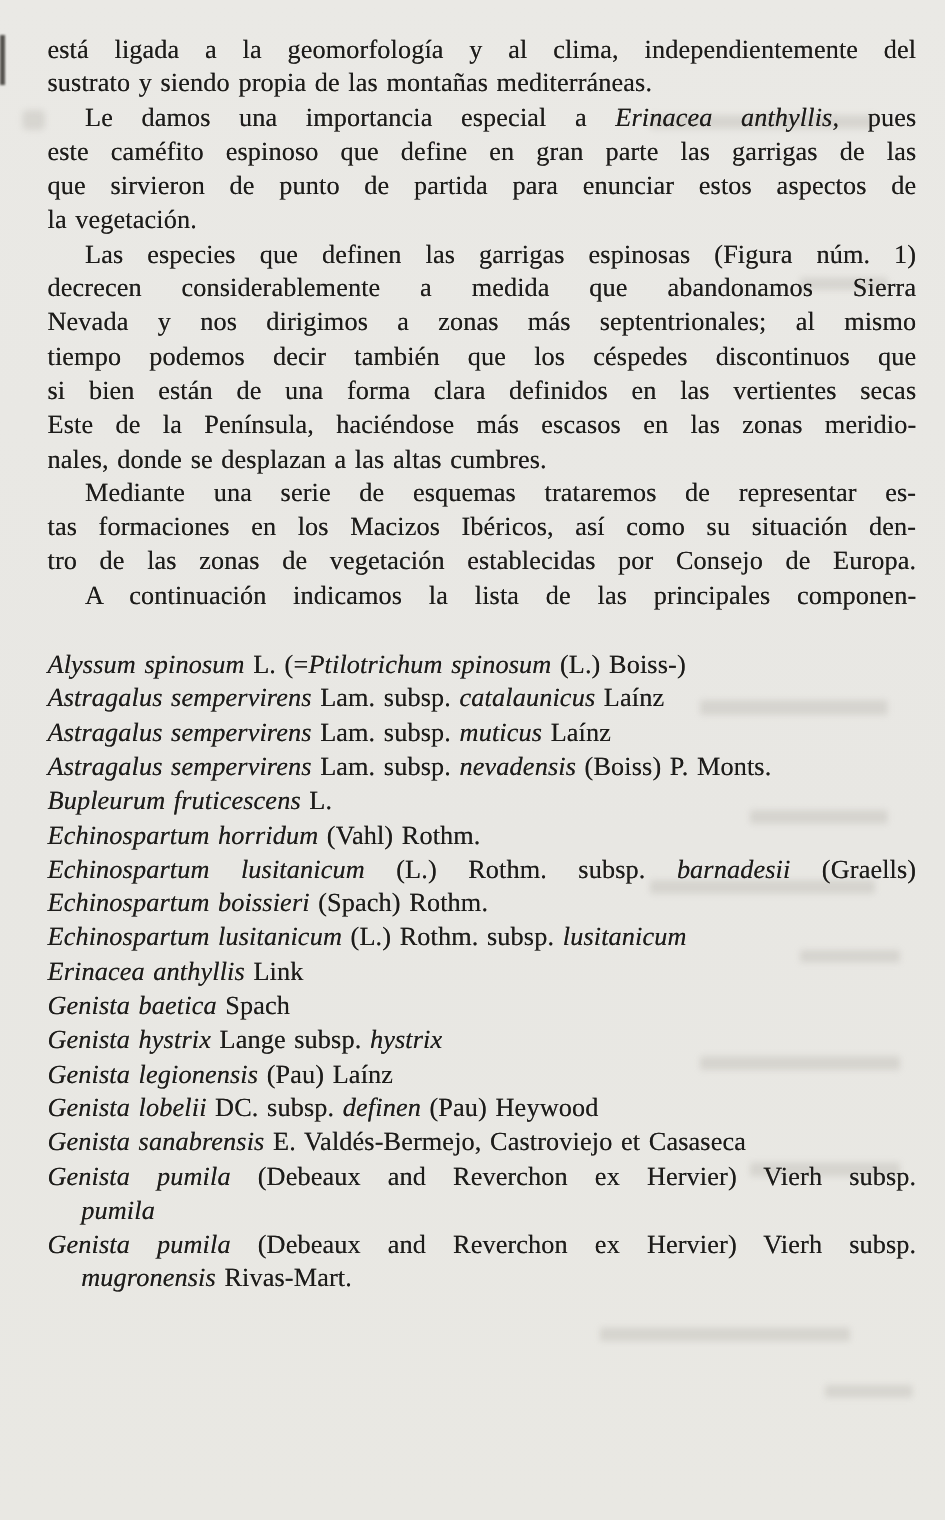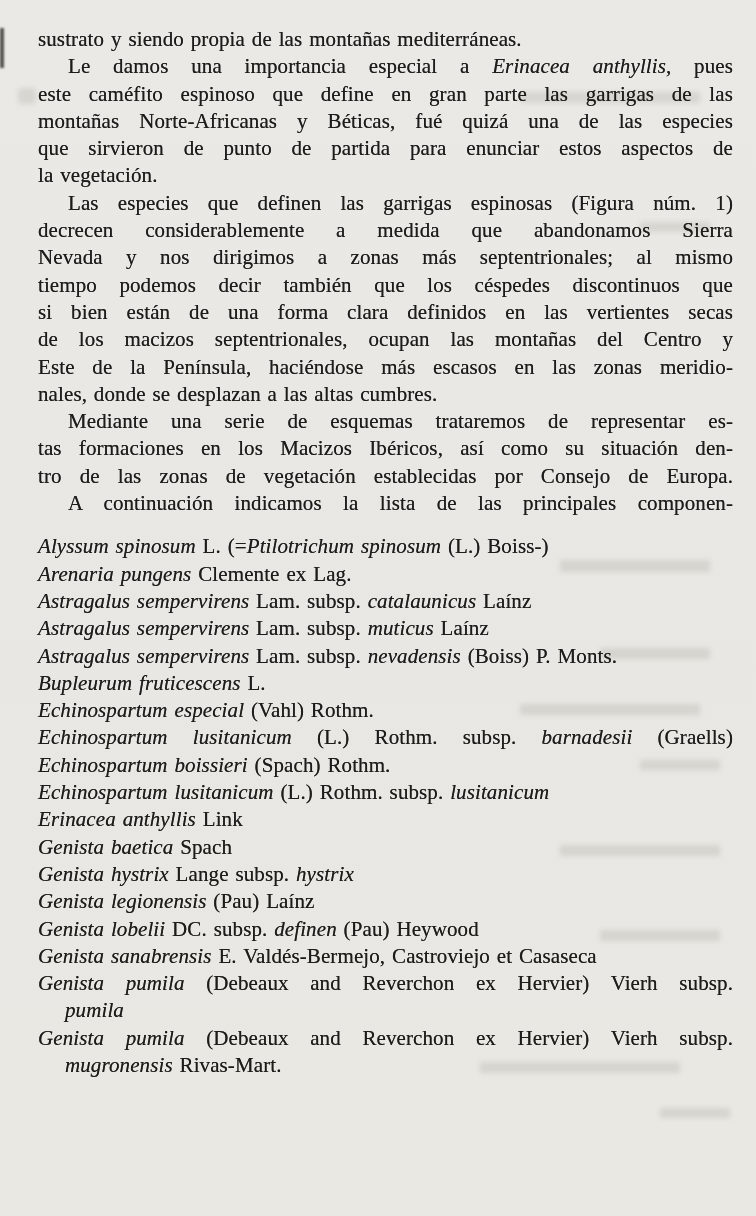--- a/index.html
+++ b/index.html
@@ -13,21 +13,21 @@
   .page{position:absolute;inset:0;}
   .text-block{
     position:absolute;left:38px;top:26px;width:695px;
     font-size:21px;line-height:27.3px;word-spacing:1.5px;letter-spacing:.1px;
     text-shadow:0 0 .5px rgba(25,24,22,.75);
   }
   .line{height:27.3px;white-space:normal;}
   .line.j{text-align:justify;text-align-last:justify;}
   .line.para{text-indent:30px;}
   .line.hang{padding-left:27px;}
-  .line.gap{margin-top:16px;}
+  .line.gap{margin-top:28px;}
   .line i{font-style:italic;}
   
   .streak{position:absolute;left:0;top:28px;width:4px;height:40px;background:#55534f;filter:blur(1px);}
   .mark{position:absolute;background:rgba(150,147,138,.22);filter:blur(2.5px);border-radius:2px;}
   .m1{left:520px;top:92px;width:180px;height:11px;}
   .m2{left:640px;top:222px;width:70px;height:10px;}
   .m3{left:560px;top:560px;width:150px;height:12px;}
   .m4{left:600px;top:648px;width:110px;height:11px;}
   .m5{left:520px;top:704px;width:180px;height:11px;}
   .m6{left:640px;top:760px;width:80px;height:10px;}
@@ -48,45 +48,43 @@
   <div class="mark m4"></div>
   <div class="mark m5"></div>
   <div class="mark m6"></div>
   <div class="mark m7"></div>
   <div class="mark m8"></div>
   <div class="mark m9"></div>
   <div class="mark m10"></div>
   <div class="mark m11"></div>
 
   <div class="text-block">
+      <div class="line j"><span>está ligada a la geomorfología y al clima, independientemente del</span></div>
       <div class="line"><span>sustrato y siendo propia de las montañas mediterráneas.</span></div>
       <div class="line j para"><span>Le damos una importancia especial a </span><i>Erinacea anthyllis,</i><span> pues</span></div>
       <div class="line j"><span>este caméfito espinoso que define en gran parte las garrigas de las</span></div>
-      <div class="line j"><span>montañas Norte-Africanas y Béticas, fué quizá una de las especies</span></div>
       <div class="line j"><span>que sirvieron de punto de partida para enunciar estos aspectos de</span></div>
       <div class="line"><span>la vegetación.</span></div>
       <div class="line j para"><span>Las especies que definen las garrigas espinosas (Figura núm. 1)</span></div>
       <div class="line j"><span>decrecen considerablemente a medida que abandonamos Sierra</span></div>
       <div class="line j"><span>Nevada y nos dirigimos a zonas más septentrionales; al mismo</span></div>
       <div class="line j"><span>tiempo podemos decir también que los céspedes discontinuos que</span></div>
       <div class="line j"><span>si bien están de una forma clara definidos en las vertientes secas</span></div>
-      <div class="line j"><span>de los macizos septentrionales, ocupan las montañas del Centro y</span></div>
       <div class="line j"><span>Este de la Península, haciéndose más escasos en las zonas meridio-</span></div>
       <div class="line"><span>nales, donde se desplazan a las altas cumbres.</span></div>
       <div class="line j para"><span>Mediante una serie de esquemas trataremos de representar es-</span></div>
       <div class="line j"><span>tas formaciones en los Macizos Ibéricos, así como su situación den-</span></div>
       <div class="line j"><span>tro de las zonas de vegetación establecidas por Consejo de Europa.</span></div>
       <div class="line j para"><span>A continuación indicamos la lista de las principales componen-</span></div>
       <div class="line gap"><i>Alyssum spinosum</i><span> L. (=</span><i>Ptilotrichum spinosum</i><span> (L.) Boiss-)</span></div>
-      <div class="line"><i>Arenaria pungens</i><span> Clemente ex Lag.</span></div>
       <div class="line"><i>Astragalus sempervirens</i><span> Lam. subsp. </span><i>catalaunicus</i><span> Laínz</span></div>
       <div class="line"><i>Astragalus sempervirens</i><span> Lam. subsp. </span><i>muticus</i><span> Laínz</span></div>
       <div class="line"><i>Astragalus sempervirens</i><span> Lam. subsp. </span><i>nevadensis</i><span> (Boiss) P. Monts.</span></div>
       <div class="line"><i>Bupleurum fruticescens</i><span> L.</span></div>
-      <div class="line"><i>Echinospartum especial</i><span> (Vahl) Rothm.</span></div>
+      <div class="line"><i>Echinospartum horridum</i><span> (Vahl) Rothm.</span></div>
       <div class="line j"><i>Echinospartum lusitanicum</i><span> (L.) Rothm. subsp. </span><i>barnadesii</i><span> (Graells)</span></div>
       <div class="line"><i>Echinospartum boissieri</i><span> (Spach) Rothm.</span></div>
       <div class="line"><i>Echinospartum lusitanicum</i><span> (L.) Rothm. subsp. </span><i>lusitanicum</i></div>
       <div class="line"><i>Erinacea anthyllis</i><span> Link</span></div>
       <div class="line"><i>Genista baetica</i><span> Spach</span></div>
       <div class="line"><i>Genista hystrix</i><span> Lange subsp. </span><i>hystrix</i></div>
       <div class="line"><i>Genista legionensis</i><span> (Pau) Laínz</span></div>
       <div class="line"><i>Genista lobelii</i><span> DC. subsp. </span><i>definen</i><span> (Pau) Heywood</span></div>
       <div class="line"><i>Genista sanabrensis</i><span> E. Valdés-Bermejo, Castroviejo et Casaseca</span></div>
       <div class="line j"><i>Genista pumila</i><span> (Debeaux and Reverchon ex Hervier) Vierh subsp.</span></div>

